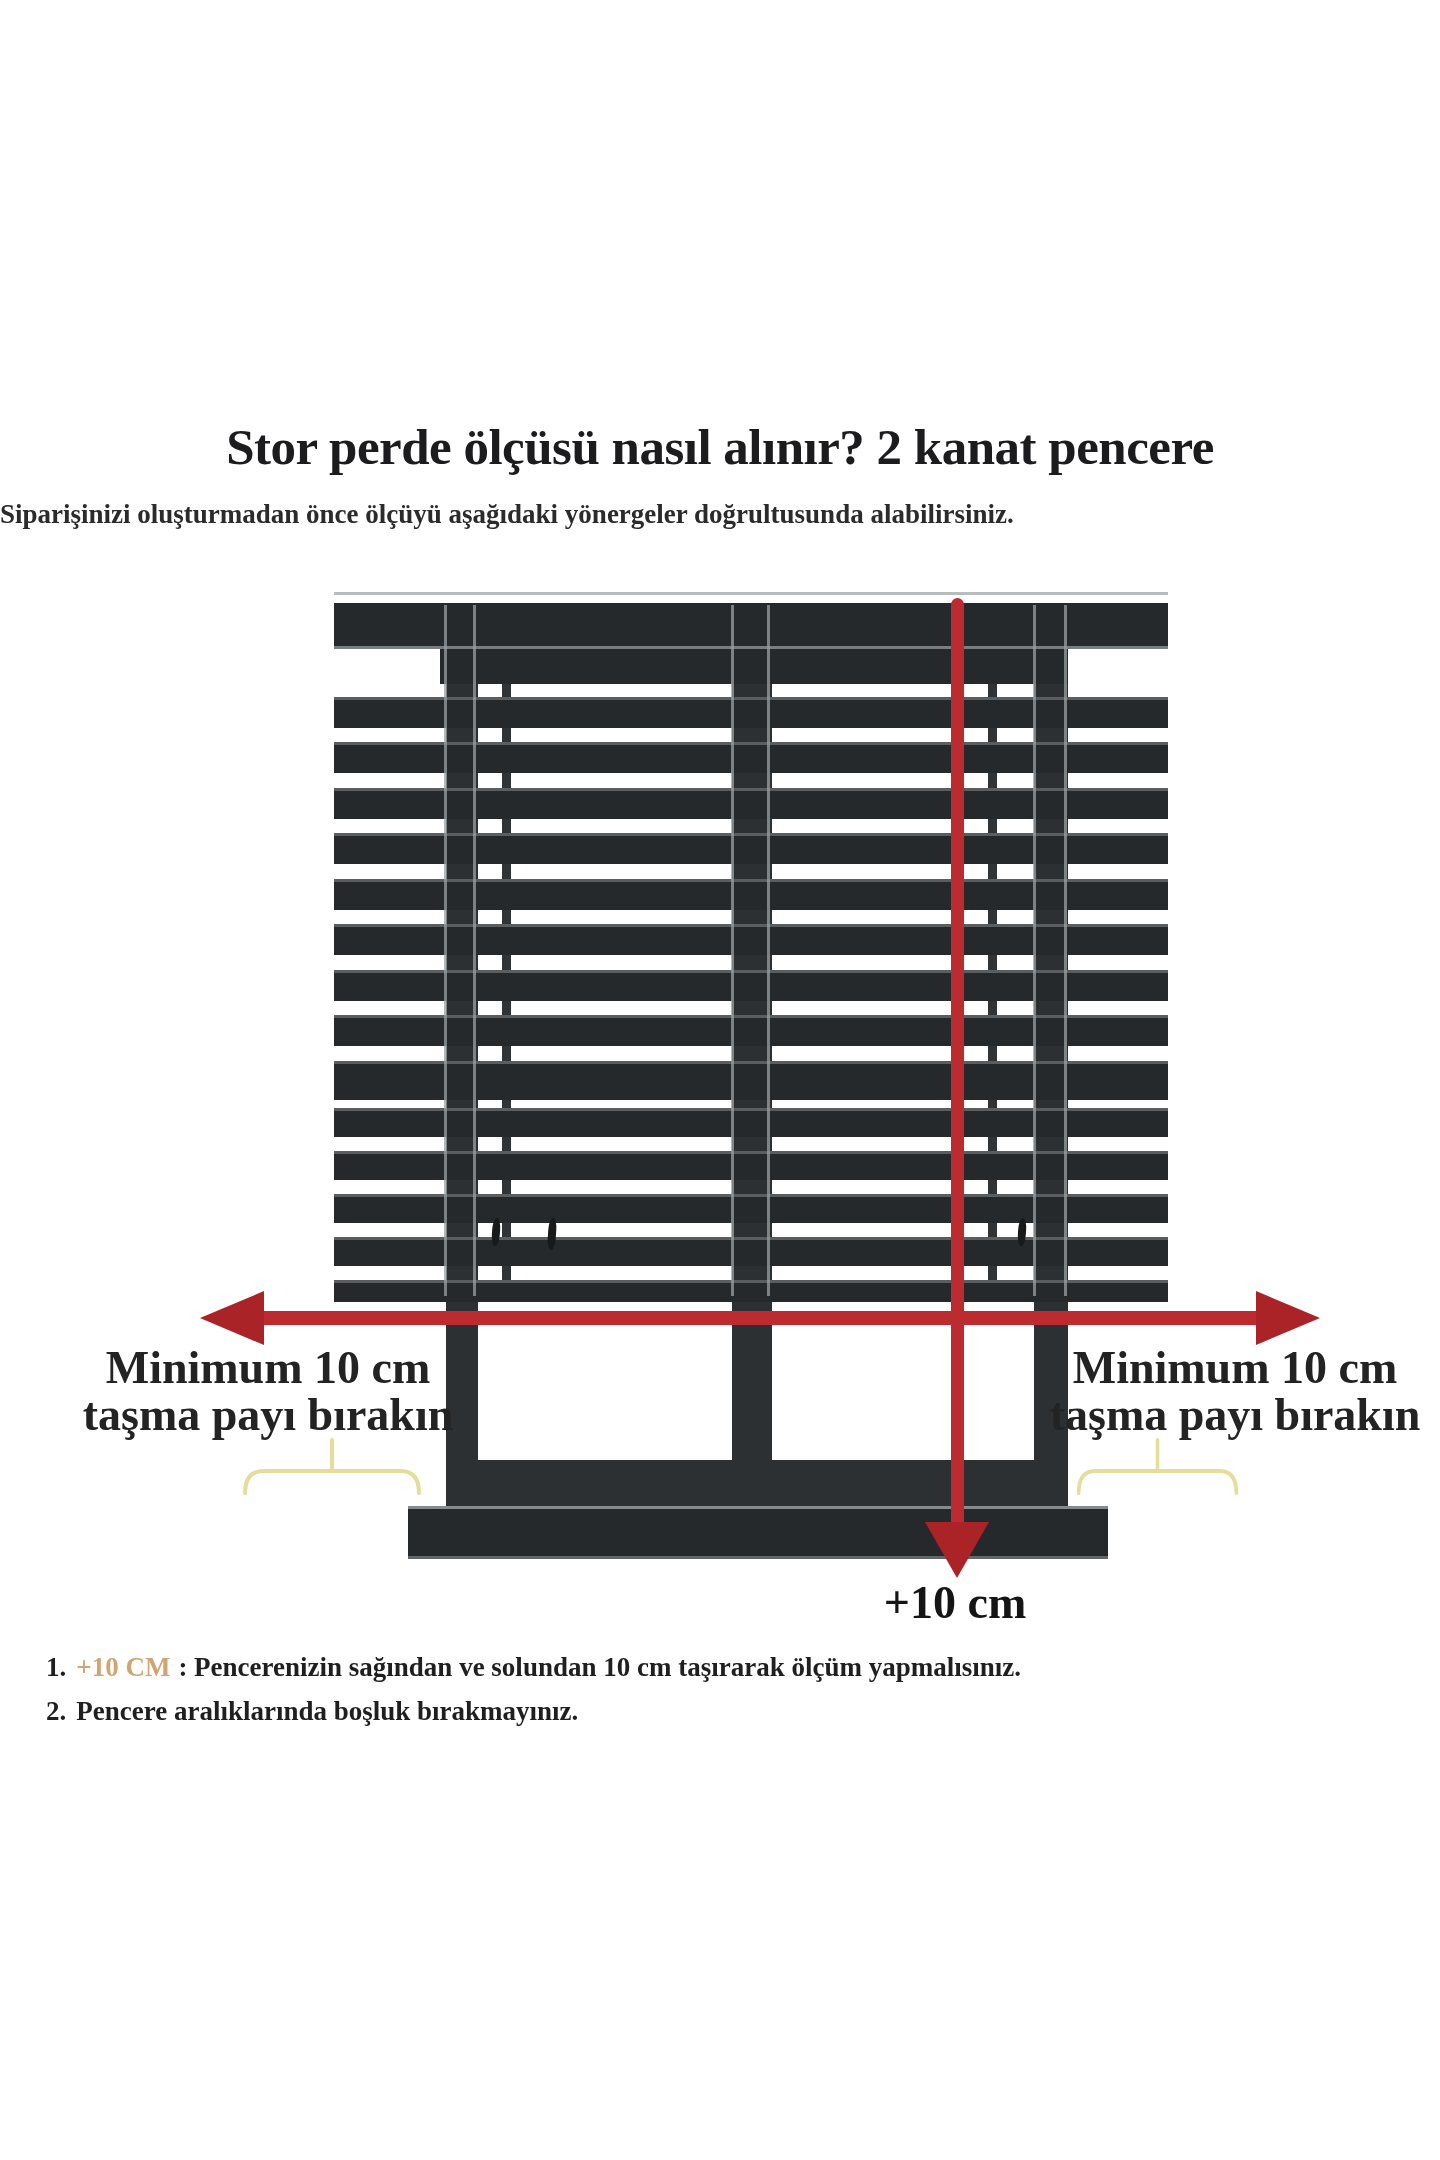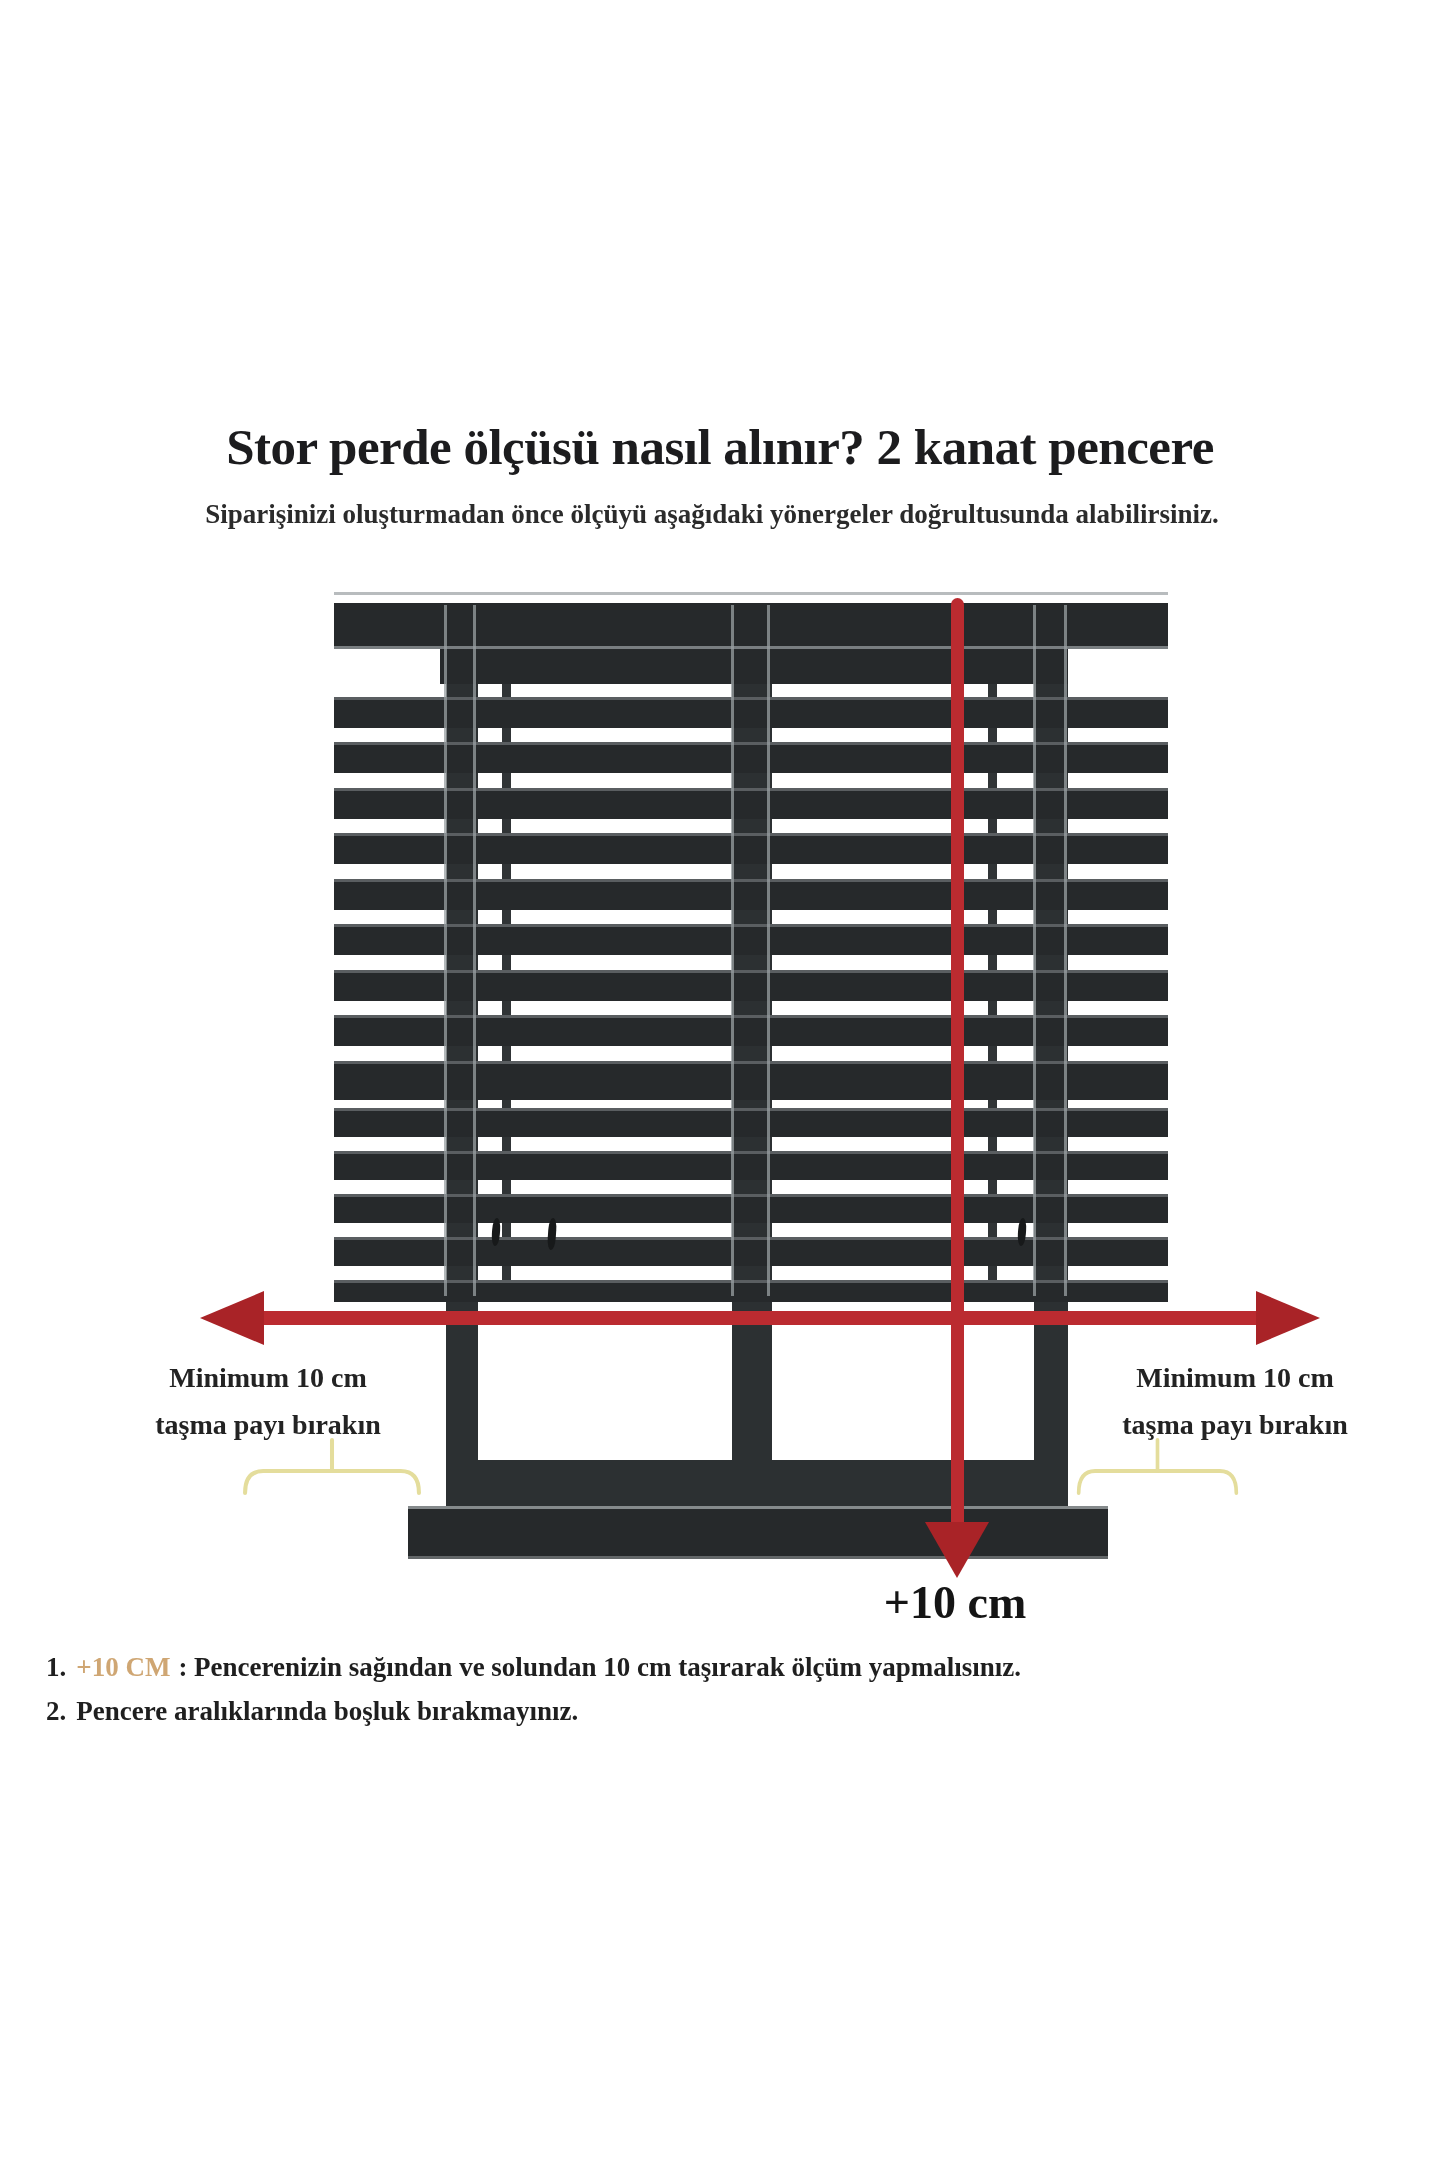--- a/index.html
+++ b/index.html
@@ -18,21 +18,21 @@
     font-family:Liberation Serif, serif;overflow:hidden;
   }
   .abs{position:absolute;}
 
   
   .title{
     left:0;right:0;top:418px;text-align:center;
     font-size:51px;font-weight:700;letter-spacing:-0.5px;color:#1c1c1e;z-index:7;
   }
   .subtitle{
-    left:0;right:16px;top:499px;text-align:center;
+    left:0;right:16px;top:499px;text-align:left;
     font-size:27px;font-weight:700;color:#2b2b2b;z-index:7;
   }
 
   
   .post{top:646px;height:814px;background:var(--frame-mid);z-index:1;}
   .post-left{left:446px;width:32px;}
   .post-center{left:732px;width:40px;}
   .post-right{left:1034px;width:34px;}
   .bottom-rail{left:446px;top:1460px;width:622px;height:48px;background:var(--frame-mid);z-index:1;}
   .sill{
@@ -74,21 +74,21 @@
   }
   .h-head-right{
     left:1256px;
     border-top:27px solid transparent;border-bottom:27px solid transparent;
     border-left:64px solid var(--arrow-red-dark);
   }
 
   
   .side-label{
     top:1344px;width:400px;text-align:center;z-index:7;
-    font-size:28px;font-weight:700;line-height:47px;color:#232323;margin-top:10px;
+    font-size:46px;font-weight:700;line-height:47px;color:#232323;
   }
   .side-label-left{left:68px;}
   .side-label-right{left:1035px;}
   .brace{z-index:7;}
   .plus-label{
     left:805px;top:1576px;width:300px;text-align:center;z-index:7;
     font-size:46px;font-weight:700;color:#151515;
   }
 
   

